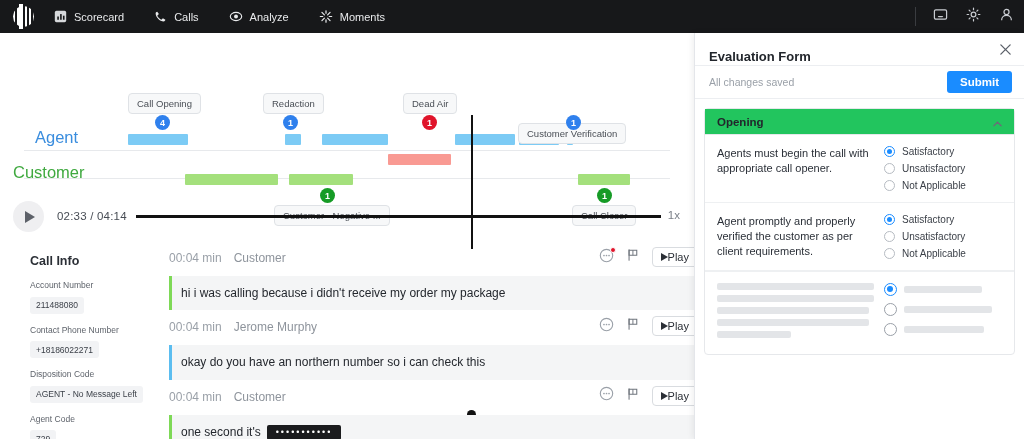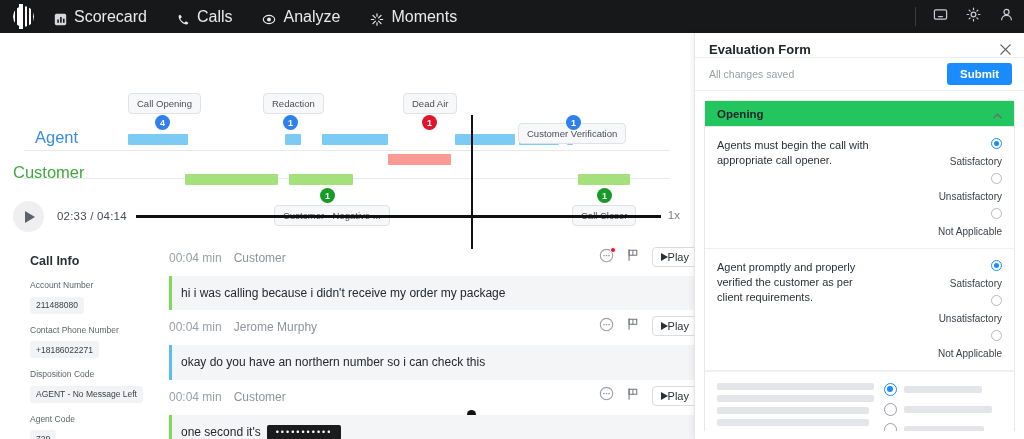--- a/index.html
+++ b/index.html
@@ -21,22 +21,22 @@
     width: 21px; height: 21px; border-radius: 50%;
     background: repeating-linear-gradient(90deg,#fff 0 2px, #17181a 2px 4px);
     position: relative;
   }
   .logo-mark::after{
     content:""; position:absolute; left:6px; top:-2px; width:4px; height:25px;
     background:#fff;
   }
   .nav-items { display: flex; align-items: center; gap: 26px; margin-left: 6px; }
   .nav-item {
-    display: flex; align-items: flex-end; gap: 7px;
-    color: #e9eaec; font-size: 16px; cursor: pointer;
+    display: flex; align-items: center; gap: 7px;
+    color: #e9eaec; font-size: 11px; cursor: pointer;
     padding: 4px 2px; white-space: nowrap;
   }
   .nav-item svg { display:block; }
   .nav-right {
     position: absolute; right: 10px; top: 0; height: 33px;
     display: flex; align-items: center; gap: 18px;
     padding-left: 18px;
   }
   .nav-right::before{
     content:""; position:absolute; left:0; top:7px; width:1px; height:19px; background:#3a3c40;
@@ -175,22 +175,22 @@
     background: #d6d9dd; border-radius: 2px; cursor: pointer;
   }
 
   
   .evalpanel {
     position: absolute; top: 33px; right: 0; width: 330px; height: 406px;
     background: #fff; border-left: 1px solid #e4e6ea;
     box-shadow: -2px 0 6px rgba(0,0,0,.06);
   }
   .ep-head {
-    position: relative; height: 25px; display: flex; align-items: flex-end;
-    padding: 0 14px; border-bottom: 1px solid #eceef1;
+    position: relative; height: 33px; display: flex; align-items: flex-start;
+    padding: 16px 14px; border-bottom: 1px solid #eceef1;
   }
   .ep-title { font-size: 13px; font-weight: 700; color: #22262c; }
   .ep-close { position: absolute; right: 12px; top: 9px; cursor: pointer; }
   .ep-sub {
     height: 33px; display: flex; align-items: center; justify-content: space-between;
     padding: 0 12px 0 14px; border-bottom: 1px solid #eceef1;
   }
   .ep-saved { font-size: 10.5px; color: #9aa0a8; }
   .submit-btn {
     background: #1a8cff; color: #fff; font-size: 11.5px; font-weight: 700;
@@ -208,21 +208,21 @@
   }
   .card-head-title { font-size: 11.5px; font-weight: 700; color: #22262c; }
   .q {
     display: flex; padding: 11px 12px; border-bottom: 1px solid #eef0f2;
   }
   .q-text {
     flex: 1; font-size: 11px; color: #2b3038; line-height: 1.35; padding-right: 8px;
   }
   .q-opts { width: 118px; }
   .opt {
-    display: flex; align-items: flex-end; gap: 7px; margin-bottom: 6px; cursor: pointer; flex-direction: column;
+    display: flex; align-items: center; gap: 7px; margin-bottom: 6px; cursor: pointer;
   }
   .opt:last-child { margin-bottom: 0; }
   .radio {
     width: 11px; height: 11px; border-radius: 50%;
     border: 1.3px solid #b6bbc2; background: #fff; flex: 0 0 auto;
     position: relative;
   }
   .radio.on { border-color: #1a8cff; }
   .radio.on::after {
     content: ""; position: absolute; left: 2px; top: 2px;

